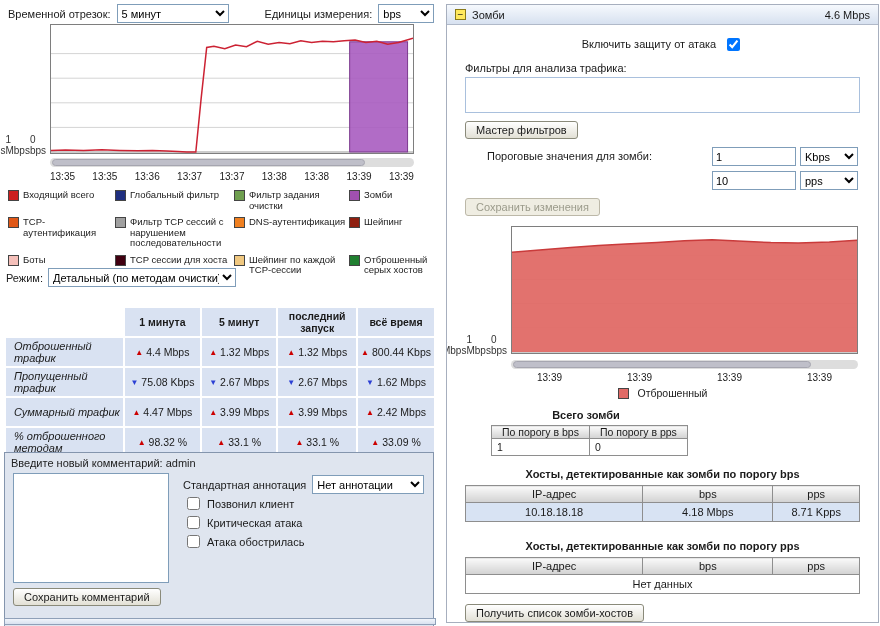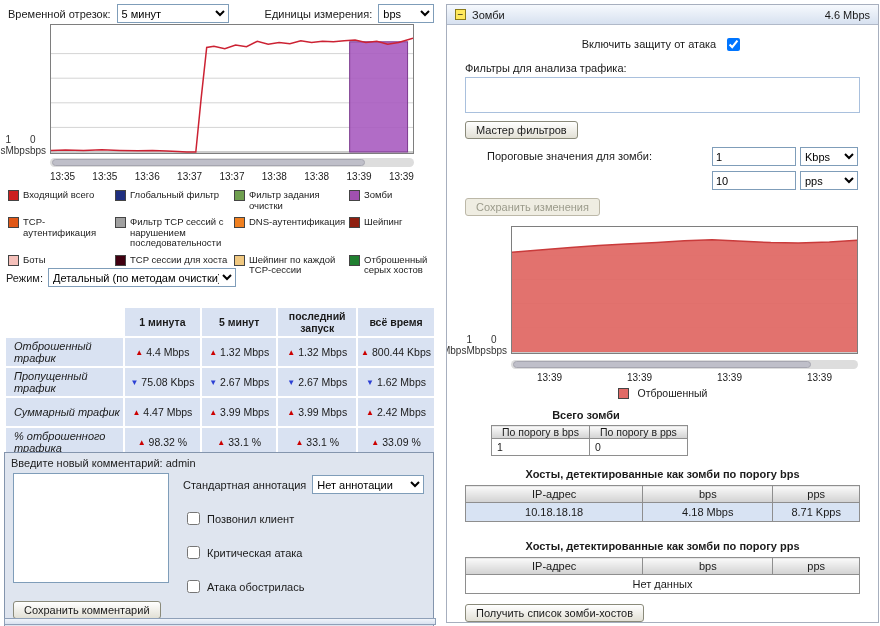--- a/index.html
+++ b/index.html
@@ -46,21 +46,21 @@
   .stats td.val{text-align:center;font-size:10.5px;width:74px;height:24px;}
   .arr{font-size:8px;margin-right:3px;vertical-align:1px;}
 
   .comment{position:absolute;top:452px;left:0;width:430px;height:193px;
            border:1px solid #8495ad;background:#dfe5ef;box-sizing:border-box;}
   .cheader{padding:4px 6px 1px;color:#222;}
   .cbody{display:flex;padding:3px 8px 0;}
   .ctext{width:150px;height:104px;border:1px solid #7f9db9;resize:none;background:#fff;}
   .cright{margin-left:14px;}
   .annrow{display:flex;align-items:center;gap:6px;margin-top:2px;justify-content:space-between;}
-  .chkrow{margin-top:15px;display:flex;align-items:center;gap:4px;}
+  .chkrow{margin-top:0;display:flex;align-items:center;gap:4px;}
   .cfooter{padding:5px 8px 0;}
   .nextstrip{position:absolute;top:618px;left:0;width:430px;height:5px;
              border:1px solid #8fa0b8;background:linear-gradient(#f0f4fa,#d9e2f0);}
 
   
   .panel{position:absolute;left:446px;top:4px;width:431px;height:617px;
          border:1px solid #a7afbe;background:#fff;overflow:hidden;}
   .phead{height:17px;display:flex;align-items:center;gap:6px;padding:1px 8px;
          background:linear-gradient(#f6f9fd,#d7e1f0);border-bottom:1px solid #b0b9c9;}
   .collapse{width:11px;height:11px;background:#ffe95e;border:1px solid #8a7a1a;
@@ -240,21 +240,21 @@
         <td class="val"><span class="arr" style="color: rgb(43, 63, 212);">▼</span><span>1.62 Mbps</span></td>
       </tr>
       <tr>
         <td class="rl">Суммарный трафик</td>
         <td class="val"><span class="arr" style="color: rgb(204, 0, 0);">▲</span><span>4.47 Mbps</span></td>
         <td class="val"><span class="arr" style="color: rgb(204, 0, 0);">▲</span><span>3.99 Mbps</span></td>
         <td class="val"><span class="arr" style="color: rgb(204, 0, 0);">▲</span><span>3.99 Mbps</span></td>
         <td class="val"><span class="arr" style="color: rgb(204, 0, 0);">▲</span><span>2.42 Mbps</span></td>
       </tr>
       <tr>
-        <td class="rl">% отброшенного трафика</td>
+        <td class="rl">% отброшенного методам</td>
         <td class="val"><span class="arr" style="color: rgb(204, 0, 0);">▲</span><span>98.32 %</span></td>
         <td class="val"><span class="arr" style="color: rgb(204, 0, 0);">▲</span><span>33.1 %</span></td>
         <td class="val"><span class="arr" style="color: rgb(204, 0, 0);">▲</span><span>33.1 %</span></td>
         <td class="val"><span class="arr" style="color: rgb(204, 0, 0);">▲</span><span>33.09 %</span></td>
       </tr>
     </tbody>
       </table>
 
     <div class="comment">
       <div class="cheader">Введите новый комментарий: admin</div>

